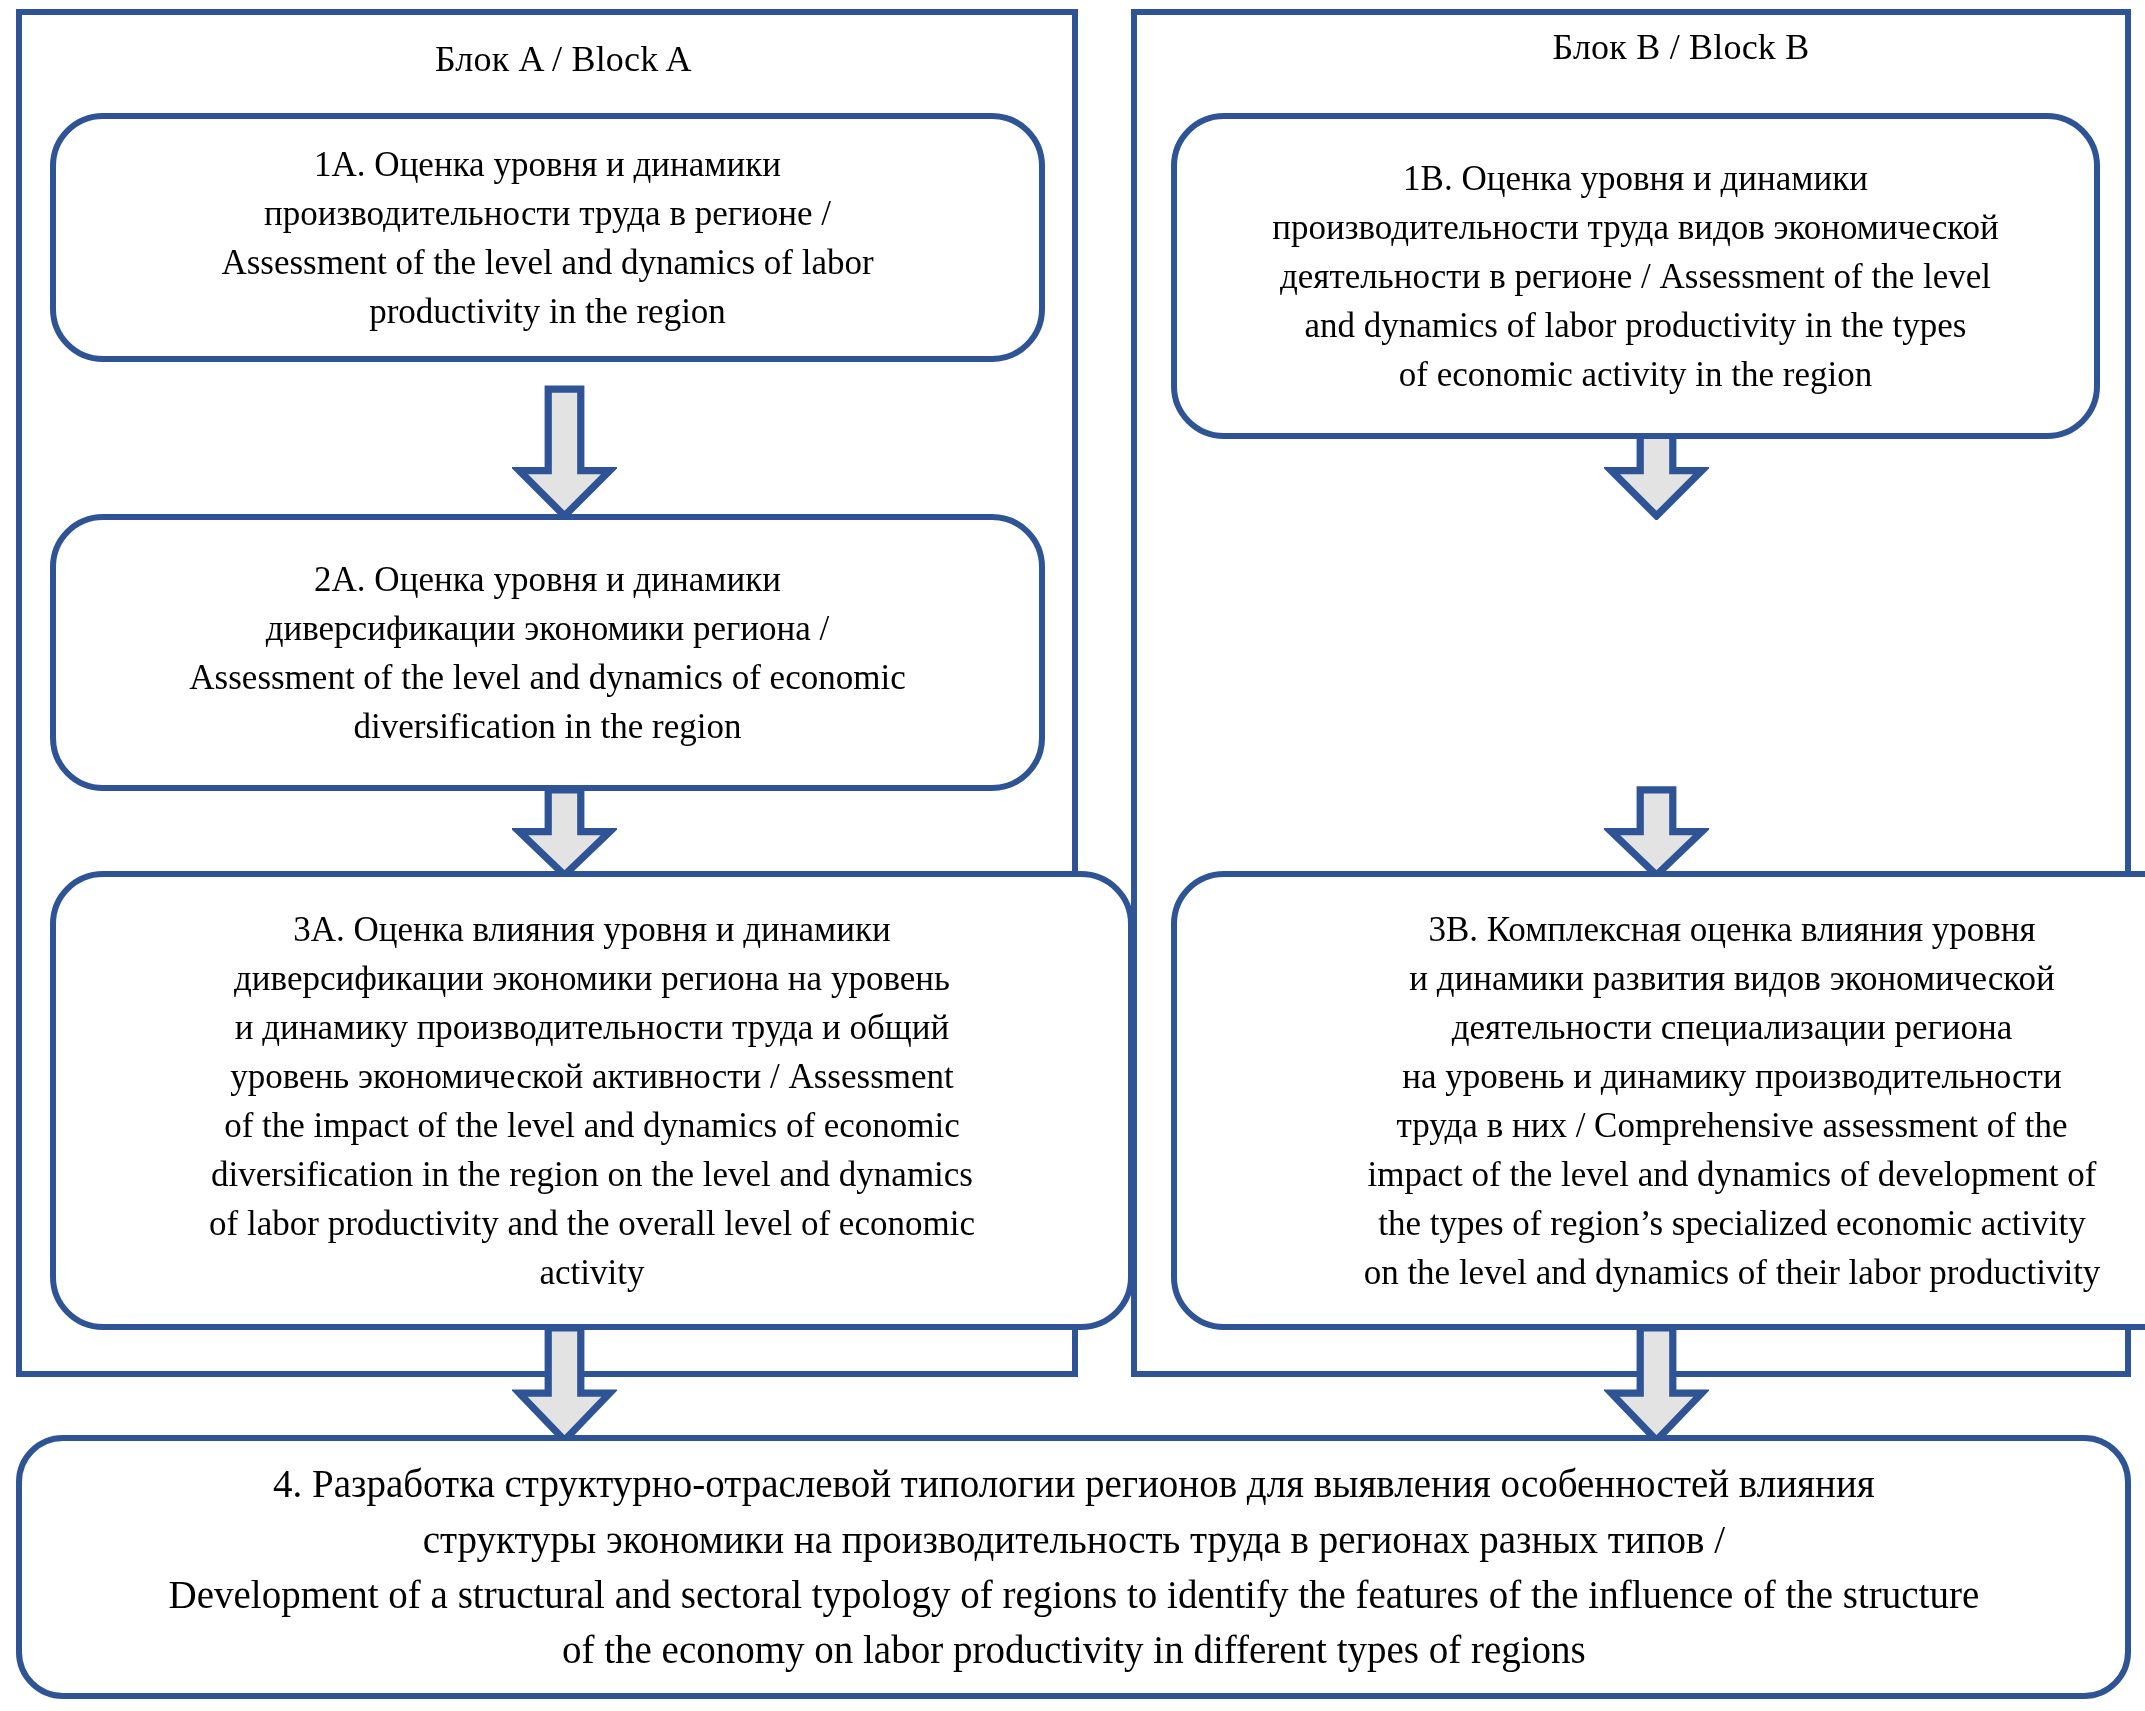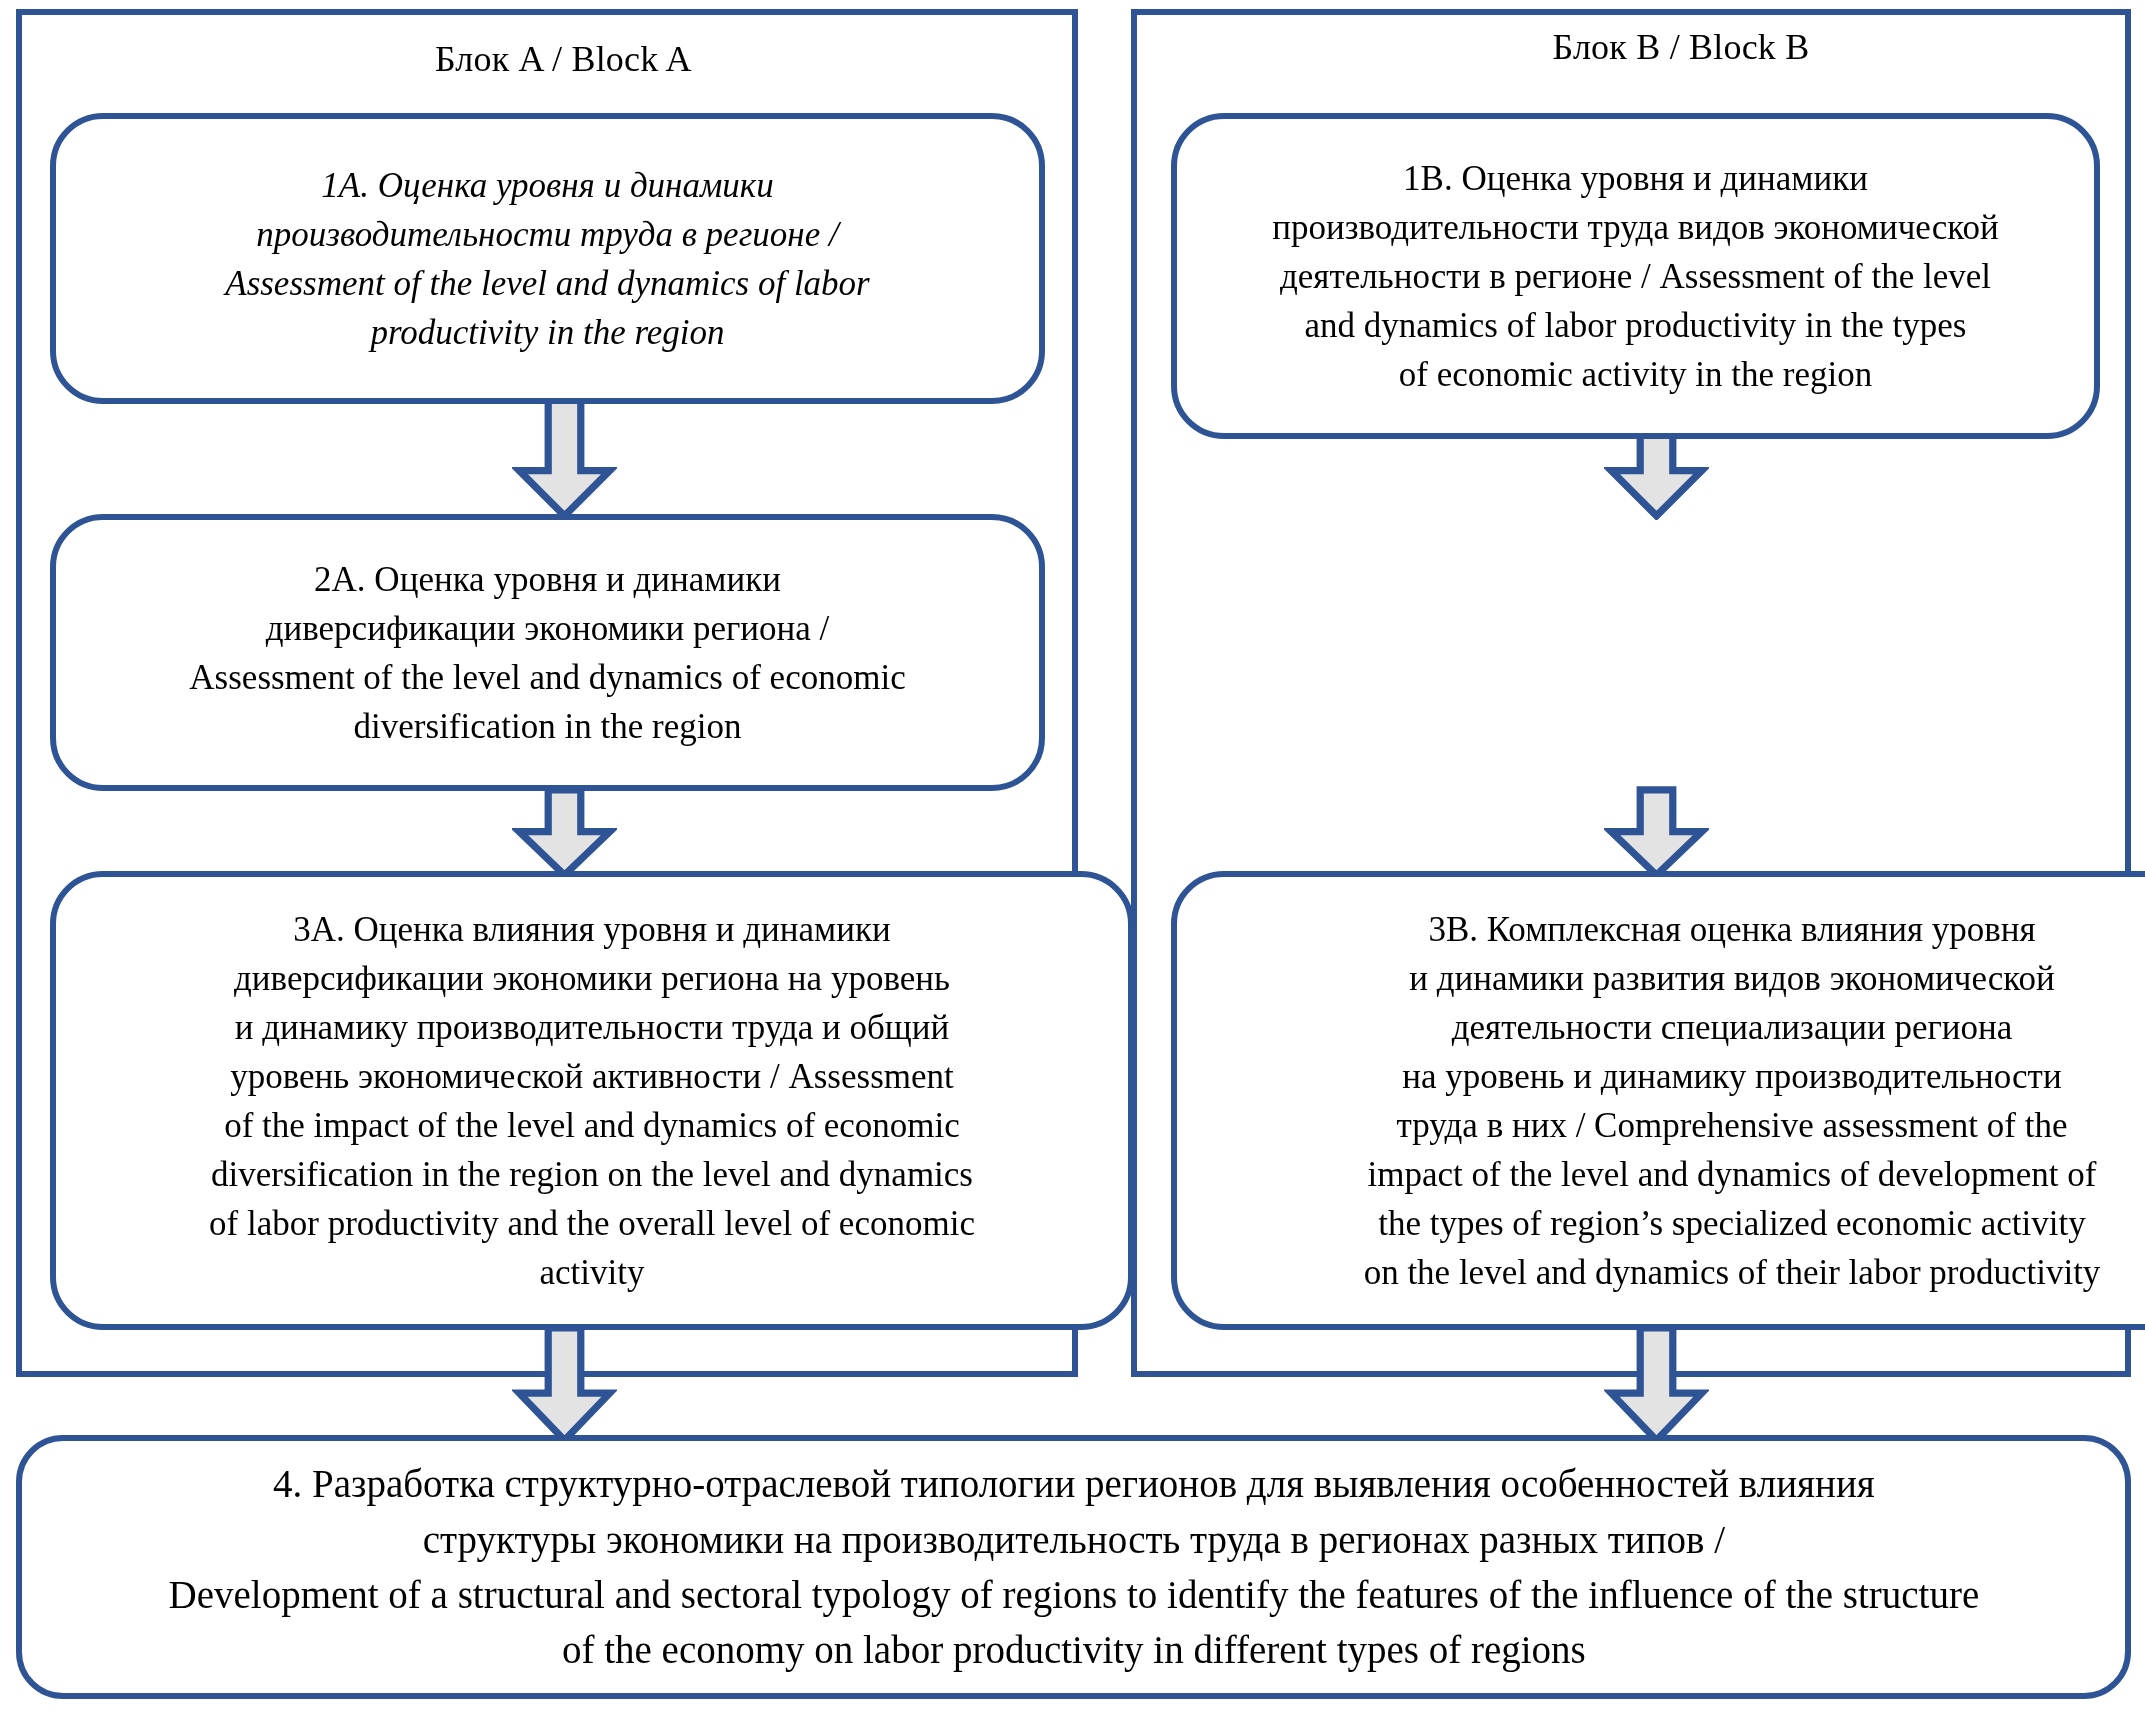--- a/index.html
+++ b/index.html
@@ -61,21 +61,21 @@
     z-index: 3;
   }
   .pbox .txt {
     font-size: 35px;
     line-height: 1.40;
     padding: 0 14.5px;
     white-space: pre-line;
   }
 
   
-  #box-1a { left: 50px;  top: 113px;  width: 995px; height: 291px; font-style: italic; }
+  #box-1a { left: 50px;  top: 113px;  width: 995px; height: 249px; }
   #box-2a { left: 50px;  top: 514px;  width: 995px; height: 277px; }
   #box-3a { left: 50px;  top: 871px;  width: 1084px; height: 459px; }
 
   
   #box-1b { left: 1171px; top: 113px;  width: 929px; height: 326px; }
   #box-2b { left: 1171px; top: 514px;  width: 929px; height: 277px; }
   #box-3b { left: 1171px; top: 871px;  width: 1122px; height: 459px; justify-content: center; }
 
   
   #box-4 {

